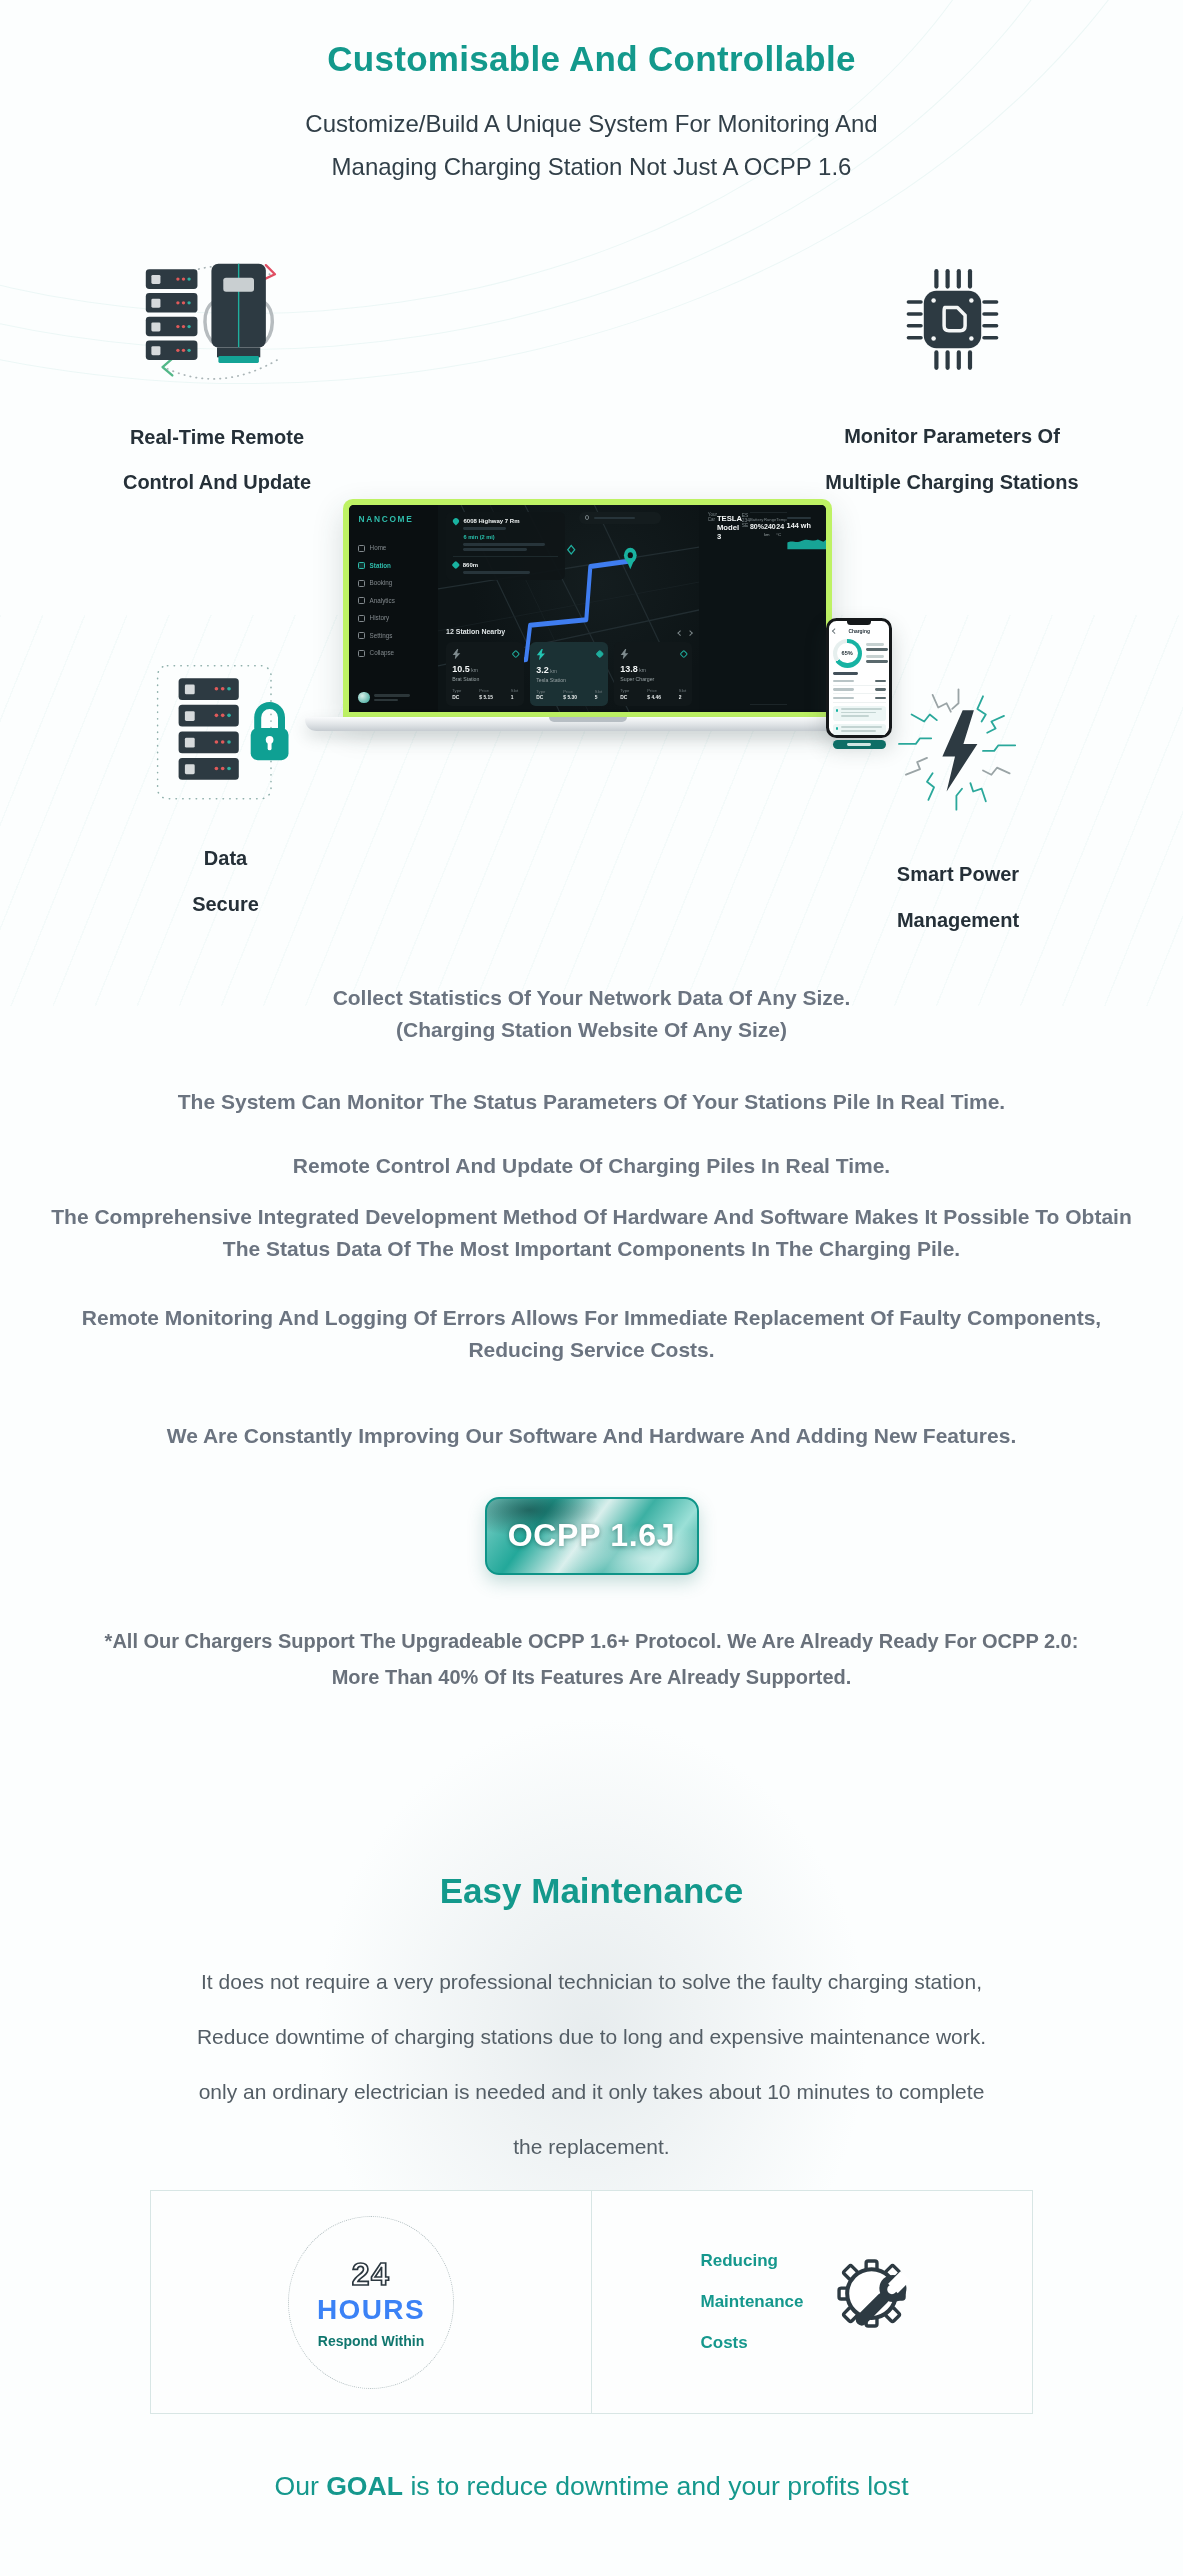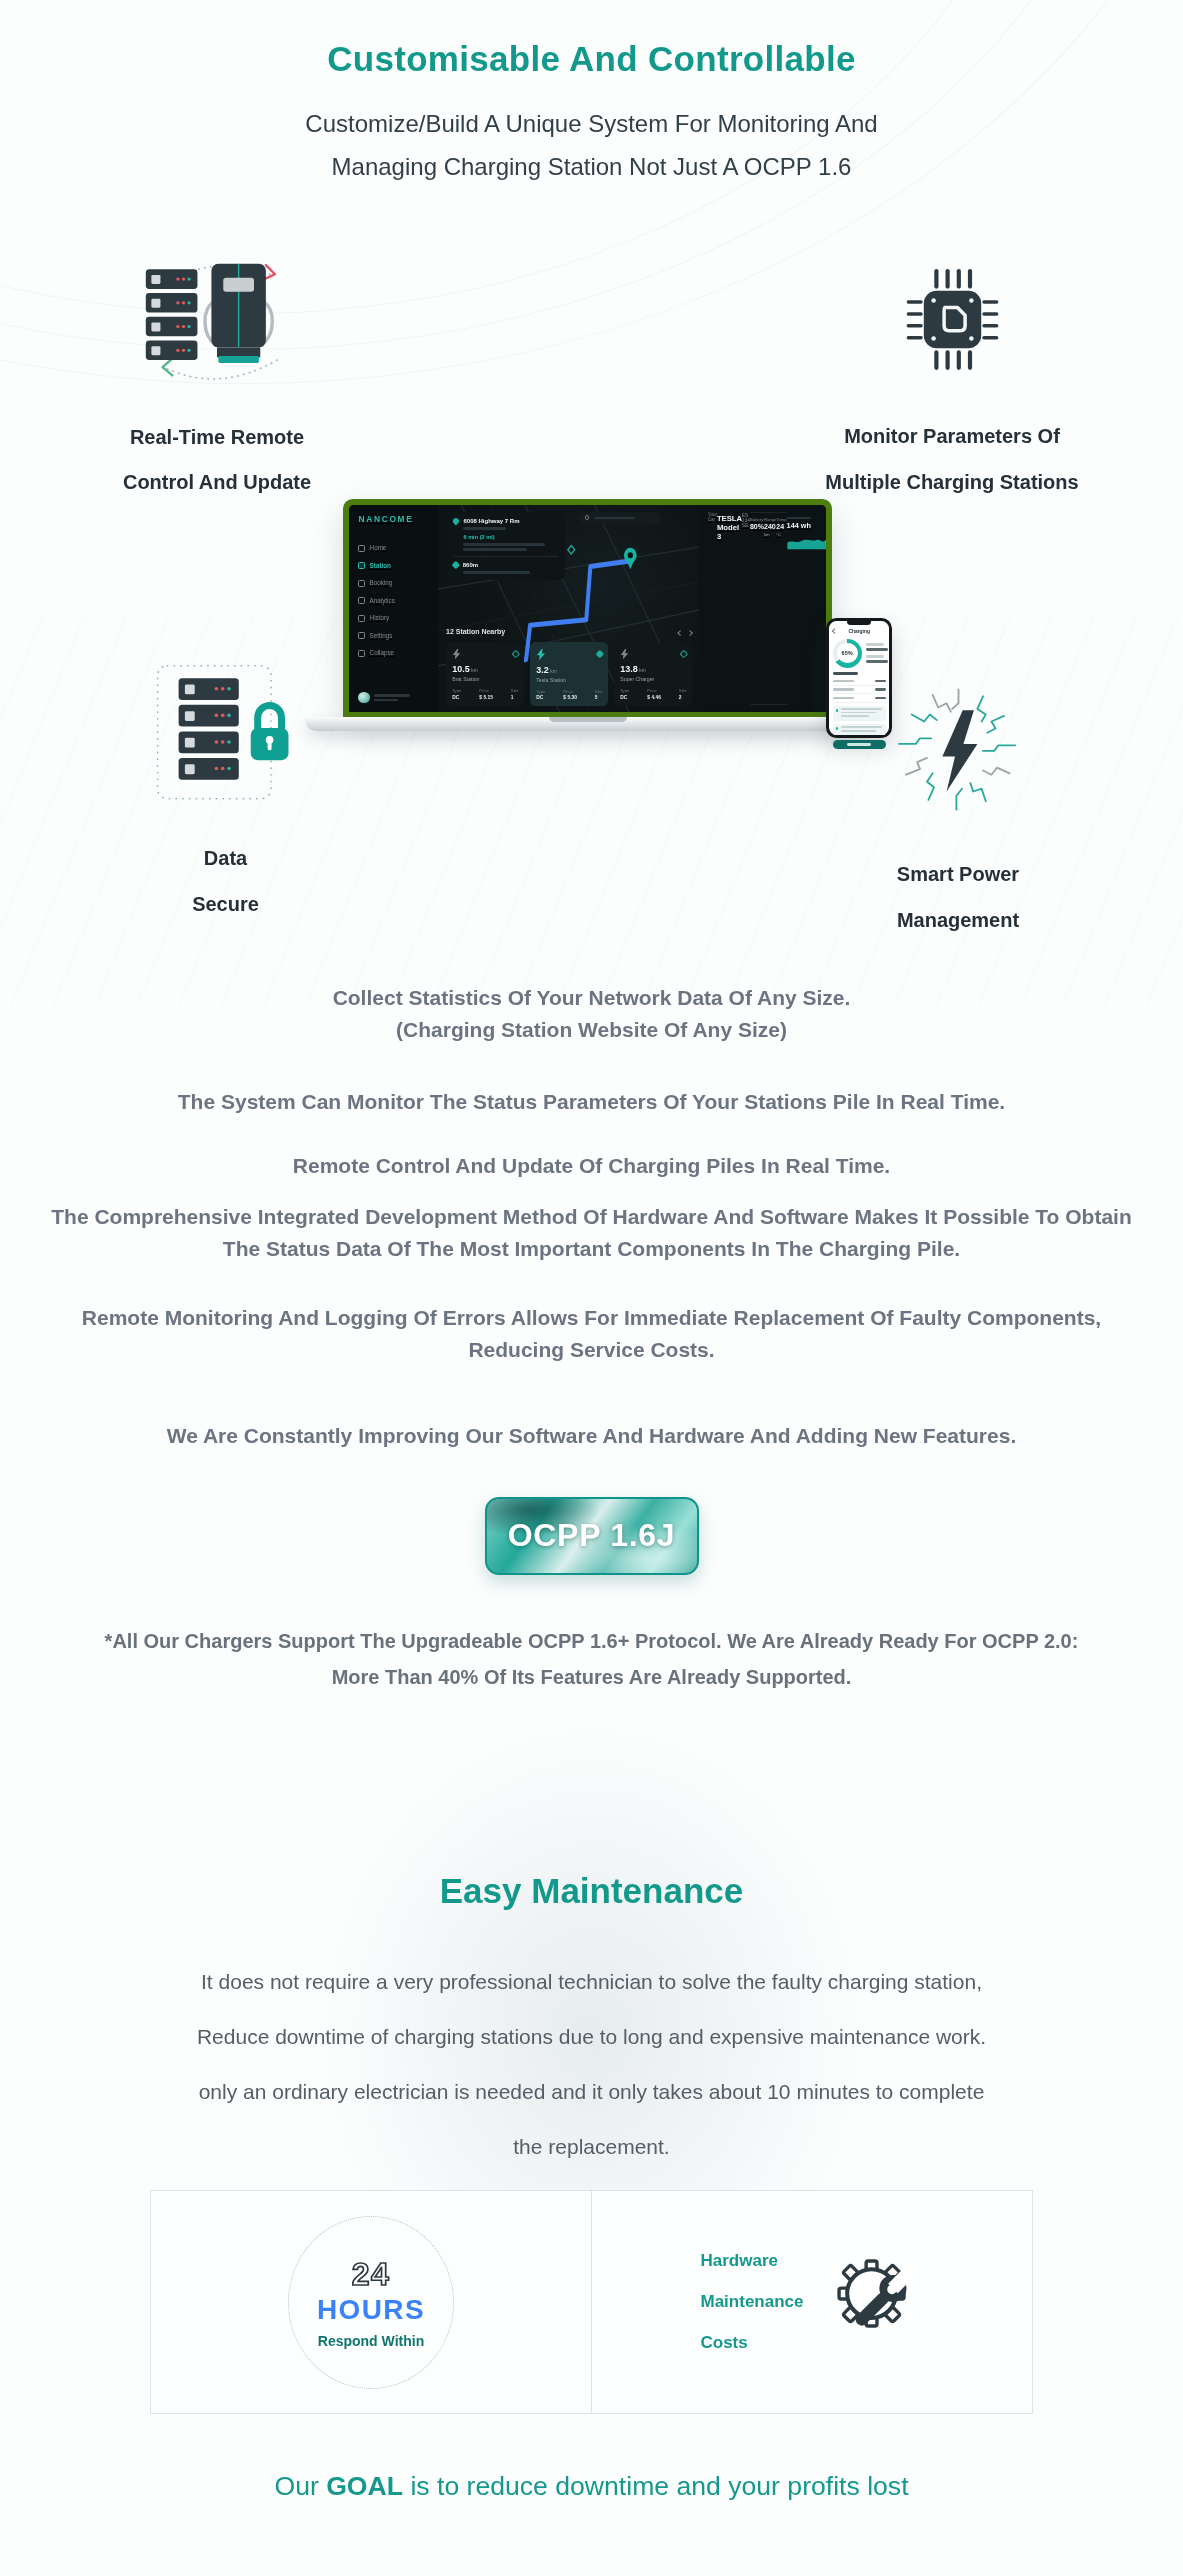--- a/index.html
+++ b/index.html
@@ -36,22 +36,22 @@
   .f2 { left:105px; top:419px; width:241px; }
   .f2 .iconbox { height:145px; }
   .f2 .flabel { margin-top:31px; }
   .f3 { left:811px; top:439px; width:294px; }
   .f3 .iconbox { height:133px; padding-top:4.2px; }
   .f3 .flabel { margin-top:39px; }
 
   
   .mockup-group { position:absolute; left:294px; top:245px; width:601px; height:260px; }
   .laptop { position:absolute; left:49px; top:12.6px; width:489px; }
-  .screen { position:relative; background:#4d7c0f; border-radius:9.8px 9.8px 0 0; padding:5.6px 5.6px 5.6px 5.6px;
-            box-shadow:0 12.6px 31px rgba(40,60,60,0.18);text-decoration:underline; }
+  .screen { position:relative; background:#bef264; border-radius:9.8px 9.8px 0 0; padding:5.6px 5.6px 5.6px 5.6px;
+            box-shadow:0 12.6px 31px rgba(40,60,60,0.18); }
   .screen-inner { display:flex; height:207px; background:#0b1113; border-radius:4.9px 4.9px 0 0; overflow:hidden; }
   .lbase { position:relative; height:14px; margin:0 -38px; background:linear-gradient(180deg,#fafbfc 0%,#dfe3e6 55%,#c6ccd1 100%);
            border-radius:2.1px 2.1px 11.2px 11.2px; box-shadow:0 7px 15.4px rgba(60,80,80,0.18); }
   .lbase .notch { position:absolute; left:50%; top:0; transform:translateX(-50%); width:78px; height:4.9px;
                   background:#b7bec4; border-radius:0 0 5.6px 5.6px; }
 
   
   .dsb { width:89px; padding:9.8px 7px 8.4px 9.8px; display:flex; flex-direction:column; background:#0a0f11; }
   .dsb .logo { color:#2fbcab; font-size:8.4px; font-weight:800; letter-spacing:1.7px; }
   .dsb ul { list-style:none; margin-top:19.6px; }
@@ -695,21 +695,21 @@
       <div class="cell left">
         <div class="circle24">
           <div class="c24">24</div>
           <div class="chours">HOURS</div>
           <div class="cresp">Respond Within</div>
         </div>
       </div>
       <div class="cell">
         <div class="reducing-wrap">
           <div class="reducing">
-            <div>Hardware</div>
+            <div>Reducing</div>
             <div>Maintenance</div>
             <div>Costs</div>
           </div>
           <div>
             <svg width="88" height="88" viewBox="0 0 130 130">
               <g fill="#ffffff" stroke="#2d3a42" stroke-width="5">
                 <rect x="46" y="6" width="16" height="16" rx="3"></rect>
                 <rect x="46" y="86" width="16" height="16" rx="3"></rect>
                 <rect x="6" y="46" width="16" height="16" rx="3"></rect>
                 <rect x="86" y="46" width="16" height="16" rx="3"></rect>

